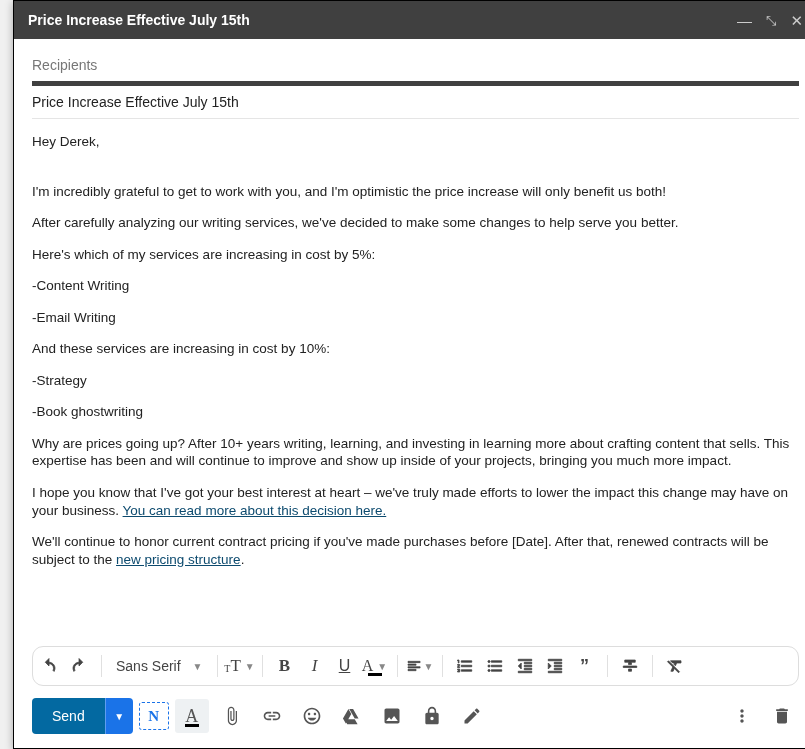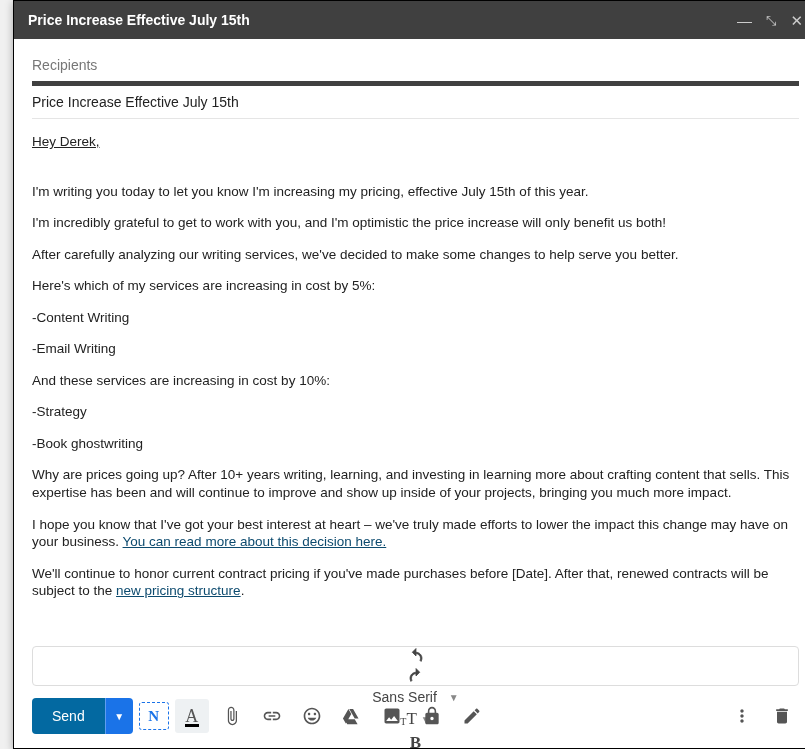--- a/index.html
+++ b/index.html
@@ -70,35 +70,34 @@
     overflow-y: auto;
     padding-right: 10px;
     border-right: 6px solid #ccc;
   }
   .body-scroll p {
     font-size: 13.5px;
     color: #222;
     line-height: 1.3;
     margin: 14px 0;
   }
-  .body-scroll .greeting { margin-top: 14px; text-decoration: underline; }
+  .body-scroll .greeting { margin-top: 14px; }
   .body-scroll a {
     color: #0c4a6e;
     text-decoration: underline;
   }
   .toolbar {
     border: 1px solid #ddd;
-    border-radius: 4px;
+    border-radius: 11px;
     margin: 6px 18px 8px 18px;
     height: 40px;
     display: flex;
     align-items: center;
-    padding: 0 16px;
+    padding: 0 2px;
     gap: 2px;
-    flex-direction: column;
   }
   .toolbar .sep {
     width: 1px;
     height: 22px;
     background: #e0e0e0;
     margin: 0 6px;
   }
   .tbtn {
     width: 28px;
     height: 28px;
@@ -217,21 +216,20 @@
 
   <div class="header-fields">
     <div class="field-row recipients">Recipients</div>
     <div class="field-row subject">Price Increase Effective July 15th</div>
   </div>
 
   <div class="body-wrap">
     <div class="body-scroll">
       <p class="greeting">Hey Derek,</p>
       <p style="height:4px;margin:0"></p>
-      <p>I'm writing you today to let you know I'm increasing my pricing, effective July 15th of this year.</p>
       <p>I'm incredibly grateful to get to work with you, and I'm optimistic the price increase will only benefit us both!</p>
       <p>After carefully analyzing our writing services, we've decided to make some changes to help serve you better.</p>
       <p>Here's which of my services are increasing in cost by 5%:</p>
       <p>-Content Writing</p>
       <p>-Email Writing</p>
       <p>And these services are increasing in cost by 10%:</p>
       <p>-Strategy</p>
       <p>-Book ghostwriting</p>
       <p>Why are prices going up? After 10+ years writing, learning, and investing in learning more about crafting content that sells. This expertise has been and will continue to improve and show up inside of your projects, bringing you much more impact.</p>
       <p>

